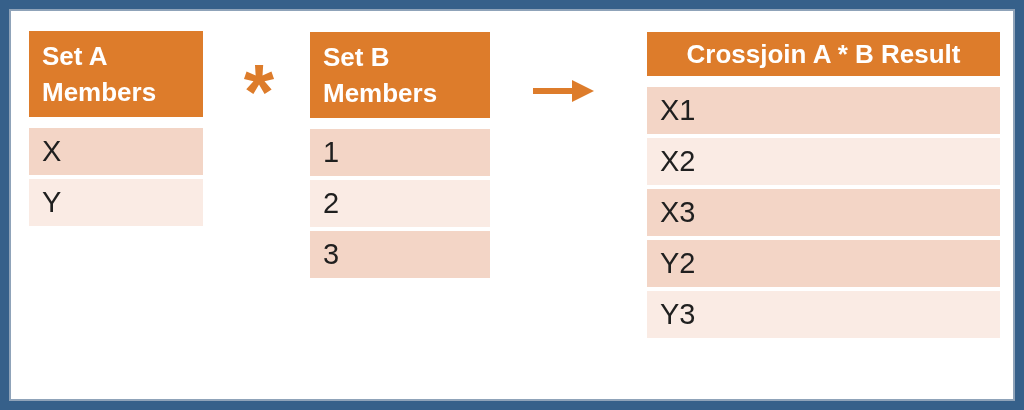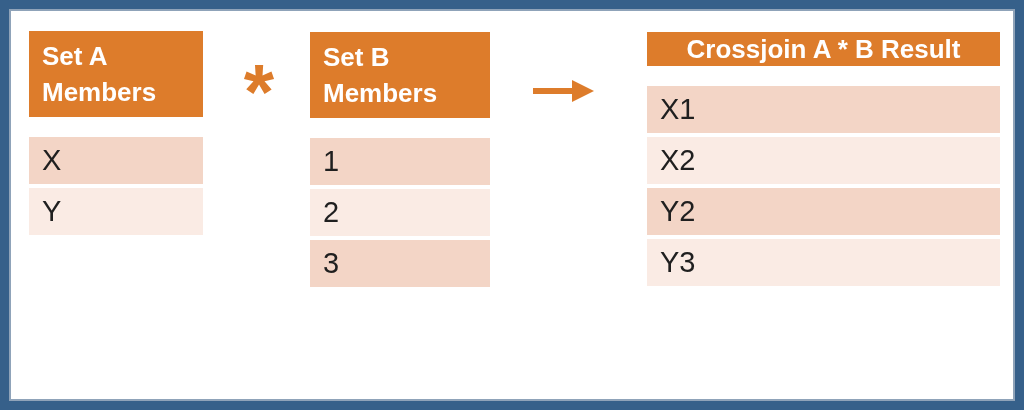--- a/index.html
+++ b/index.html
@@ -33,26 +33,26 @@
   }
   .thead.tall {
     height: 86px;
     font-size: 26px;
     line-height: 36px;
     padding: 7px 10px 7px 13px;
     display: flex; flex-direction: column; justify-content: center;
     white-space: pre-line;
   }
   .thead.single {
-    height: 34px;
+    height: 44px;
     font-size: 26px;
     display: flex; align-items: center; justify-content: center;
     padding: 16px 10px;
   }
-  .tbody { margin-top: 20px; }
+  .tbody { margin-top: 11px; }
   .row {
     height: 47px;
     display: flex; align-items: center;
     padding-left: 13px;
     font-size: 29px;
     color: var(--text-dark);
   }
   .row + .row { margin-top: 4px; }
   .row.band-a { background: var(--band-dark); }
   .row.band-b { background: var(--band-light); text-align: right; }
@@ -104,19 +104,20 @@
       <line x1="3" y1="13" x2="46" y2="13" stroke="#DD7C2B" stroke-width="6"></line>
       <polygon points="42,2 64,13 42,24" fill="#DD7C2B"></polygon>
     </svg>
   </div>
 
   <div class="tbl" id="result-table">
     <div class="thead single">Crossjoin A * B Result</div>
     <div class="tbody">
         <div class="row band-a">X1</div>
         <div class="row band-b">X2</div>
+        <div class="row band-a">X3</div>
         <div class="row band-a">Y2</div>
         <div class="row band-b">Y3</div>
       </div>
   </div>
 
   <div class="frame"></div>
 </div>
 
 </body></html>

